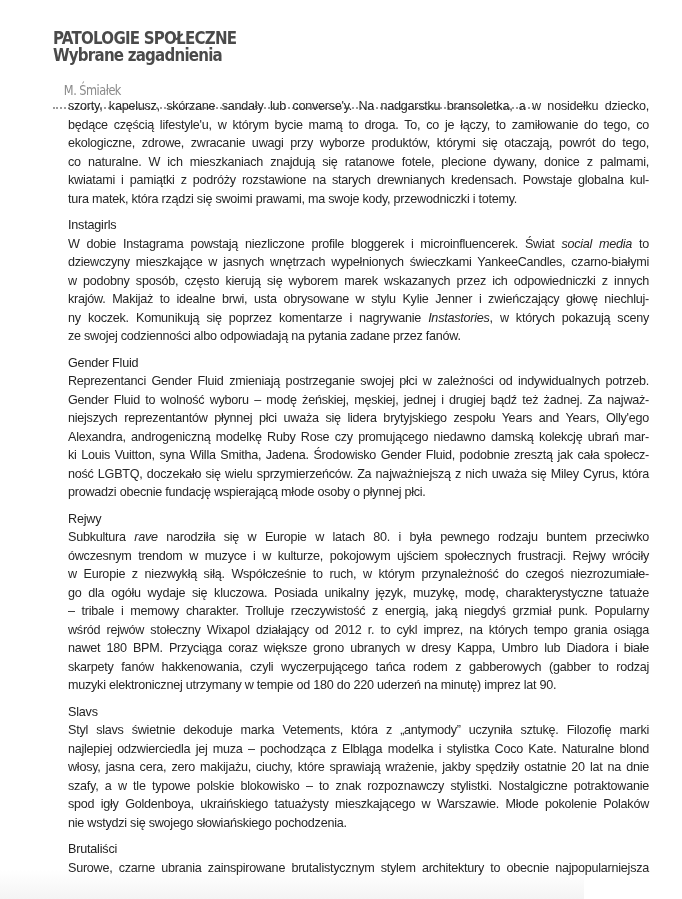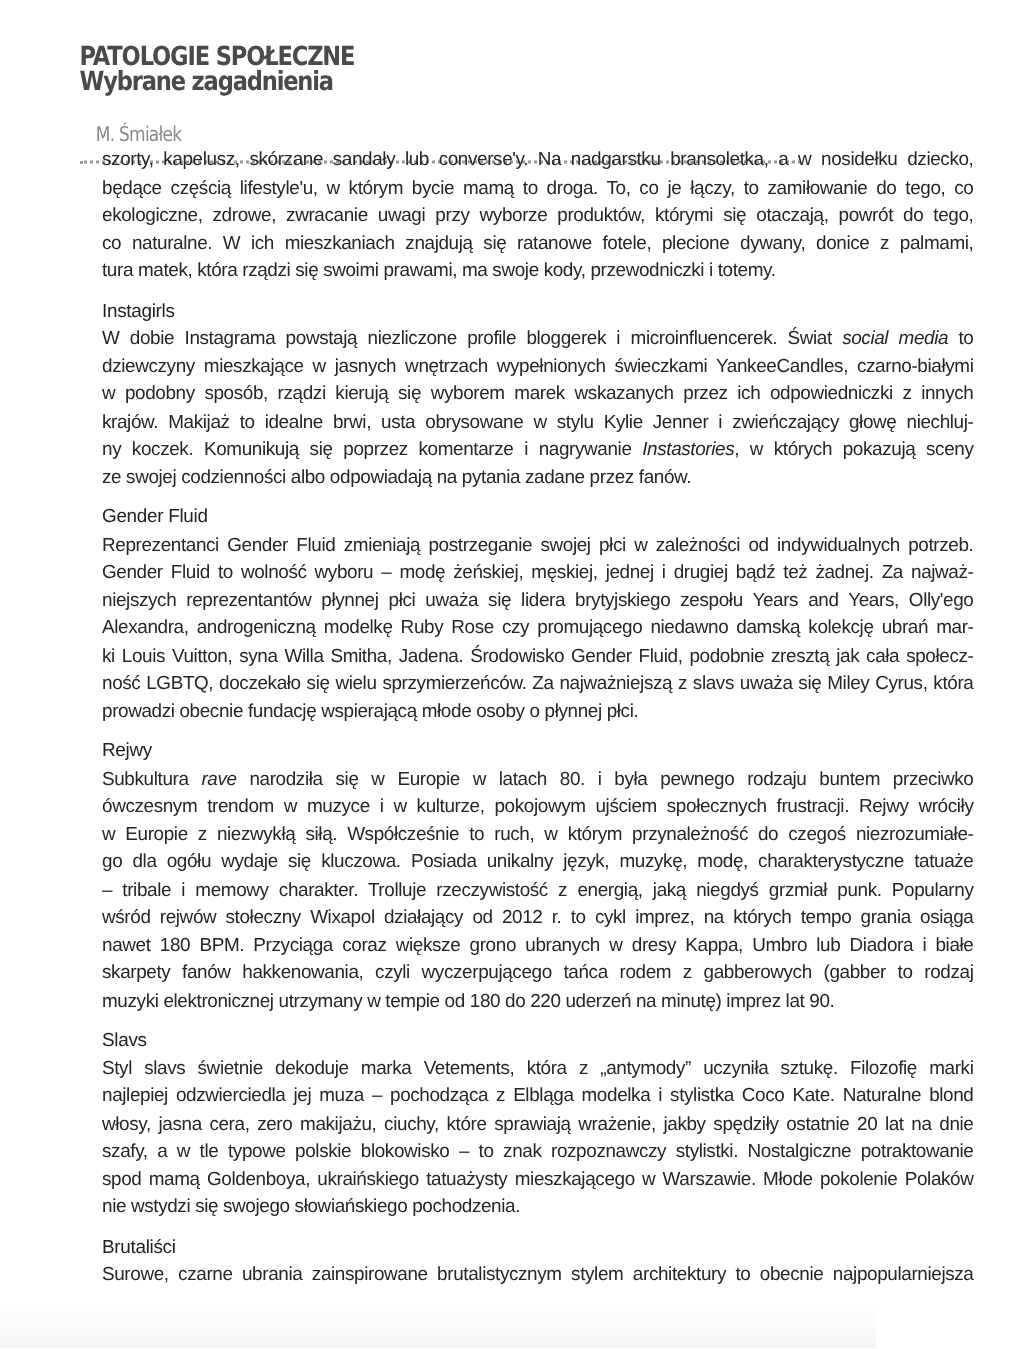--- a/index.html
+++ b/index.html
@@ -97,41 +97,42 @@
     <div class="rule"></div>
   </div>
 
   <div class="content">
 
     <div class="paragraph">
       <span class="line">szorty, kapelusz, skórzane sandały lub converse'y. Na nadgarstku bransoletka, a w nosidełku dziecko,</span>
       <span class="line">będące częścią lifestyle'u, w którym bycie mamą to droga. To, co je łączy, to zamiłowanie do tego, co</span>
       <span class="line">ekologiczne, zdrowe, zwracanie uwagi przy wyborze produktów, którymi się otaczają, powrót do tego,</span>
       <span class="line">co naturalne. W ich mieszkaniach znajdują się ratanowe fotele, plecione dywany, donice z palmami,</span>
+      <span class="line">kwiatami i pamiątki z podróży rozstawione na starych drewnianych kredensach. Powstaje globalna kul-</span>
       <span class="line last">tura matek, która rządzi się swoimi prawami, ma swoje kody, przewodniczki i totemy.</span>
     </div>
 
     <span class="section-heading">Instagirls</span>
     <div class="paragraph">
       <span class="line">W dobie Instagrama powstają niezliczone profile bloggerek i microinfluencerek. Świat <em>social media</em> to</span>
       <span class="line">dziewczyny mieszkające w jasnych wnętrzach wypełnionych świeczkami YankeeCandles, czarno-białymi</span>
-      <span class="line">w podobny sposób, rządzi kierują się wyborem marek wskazanych przez ich odpowiedniczki z innych</span>
+      <span class="line">w podobny sposób, często kierują się wyborem marek wskazanych przez ich odpowiedniczki z innych</span>
       <span class="line">krajów. Makijaż to idealne brwi, usta obrysowane w stylu Kylie Jenner i zwieńczający głowę niechluj-</span>
       <span class="line">ny koczek. Komunikują się poprzez komentarze i nagrywanie <em>Instastories</em>, w których pokazują sceny</span>
       <span class="line last">ze swojej codzienności albo odpowiadają na pytania zadane przez fanów.</span>
     </div>
 
     <span class="section-heading">Gender Fluid</span>
     <div class="paragraph">
       <span class="line">Reprezentanci Gender Fluid zmieniają postrzeganie swojej płci w zależności od indywidualnych potrzeb.</span>
       <span class="line">Gender Fluid to wolność wyboru – modę żeńskiej, męskiej, jednej i drugiej bądź też żadnej. Za najważ-</span>
       <span class="line">niejszych reprezentantów płynnej płci uważa się lidera brytyjskiego zespołu Years and Years, Olly'ego</span>
       <span class="line">Alexandra, androgeniczną modelkę Ruby Rose czy promującego niedawno damską kolekcję ubrań mar-</span>
       <span class="line">ki Louis Vuitton, syna Willa Smitha, Jadena. Środowisko Gender Fluid, podobnie zresztą jak cała społecz-</span>
-      <span class="line">ność LGBTQ, doczekało się wielu sprzymierzeńców. Za najważniejszą z slavs uważa się Miley Cyrus, która</span>
+      <span class="line">ność LGBTQ, doczekało się wielu sprzymierzeńców. Za najważniejszą z nich uważa się Miley Cyrus, która</span>
       <span class="line last">prowadzi obecnie fundację wspierającą młode osoby o płynnej płci.</span>
     </div>
 
     <span class="section-heading">Rejwy</span>
     <div class="paragraph">
       <span class="line">Subkultura <em>rave</em> narodziła się w Europie w latach 80. i była pewnego rodzaju buntem przeciwko</span>
       <span class="line">ówczesnym trendom w muzyce i w kulturze, pokojowym ujściem społecznych frustracji. Rejwy wróciły</span>
       <span class="line">w Europie z niezwykłą siłą. Współcześnie to ruch, w którym przynależność do czegoś niezrozumiałe-</span>
       <span class="line">go dla ogółu wydaje się kluczowa. Posiada unikalny język, muzykę, modę, charakterystyczne tatuaże</span>
       <span class="line">– tribale i memowy charakter. Trolluje rzeczywistość z energią, jaką niegdyś grzmiał punk. Popularny</span>
@@ -140,21 +141,21 @@
       <span class="line">skarpety fanów hakkenowania, czyli wyczerpującego tańca rodem z gabberowych (gabber to rodzaj</span>
       <span class="line last">muzyki elektronicznej utrzymany w tempie od 180 do 220 uderzeń na minutę) imprez lat 90.</span>
     </div>
 
     <span class="section-heading">Slavs</span>
     <div class="paragraph">
       <span class="line">Styl slavs świetnie dekoduje marka Vetements, która z „antymody” uczyniła sztukę. Filozofię marki</span>
       <span class="line">najlepiej odzwierciedla jej muza – pochodząca z Elbląga modelka i stylistka Coco Kate. Naturalne blond</span>
       <span class="line">włosy, jasna cera, zero makijażu, ciuchy, które sprawiają wrażenie, jakby spędziły ostatnie 20 lat na dnie</span>
       <span class="line">szafy, a w tle typowe polskie blokowisko – to znak rozpoznawczy stylistki. Nostalgiczne potraktowanie</span>
-      <span class="line">spod mamą Goldenboya, ukraińskiego tatuażysty mieszkającego w Warszawie. Młode pokolenie Polaków</span>
+      <span class="line">spod igły Goldenboya, ukraińskiego tatuażysty mieszkającego w Warszawie. Młode pokolenie Polaków</span>
       <span class="line last">nie wstydzi się swojego słowiańskiego pochodzenia.</span>
     </div>
 
     <span class="section-heading">Brutaliści</span>
     <div class="paragraph">
       <span class="line">Surowe, czarne ubrania zainspirowane brutalistycznym stylem architektury to obecnie najpopularniejsza</span>
 
     </div>
 
   </div>

